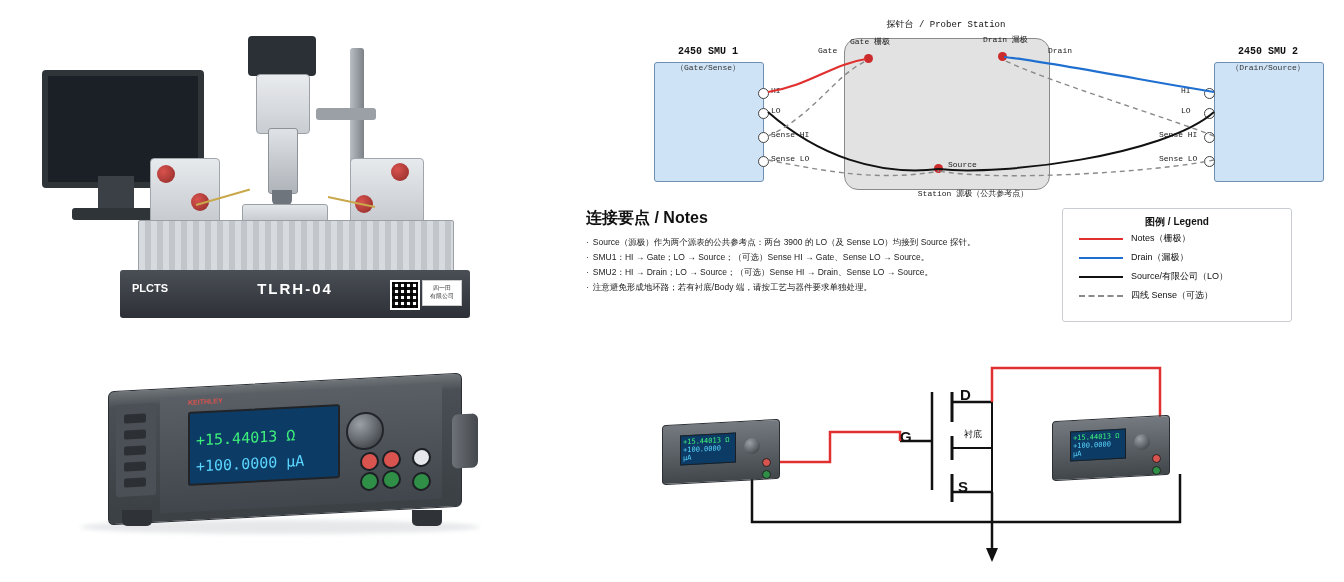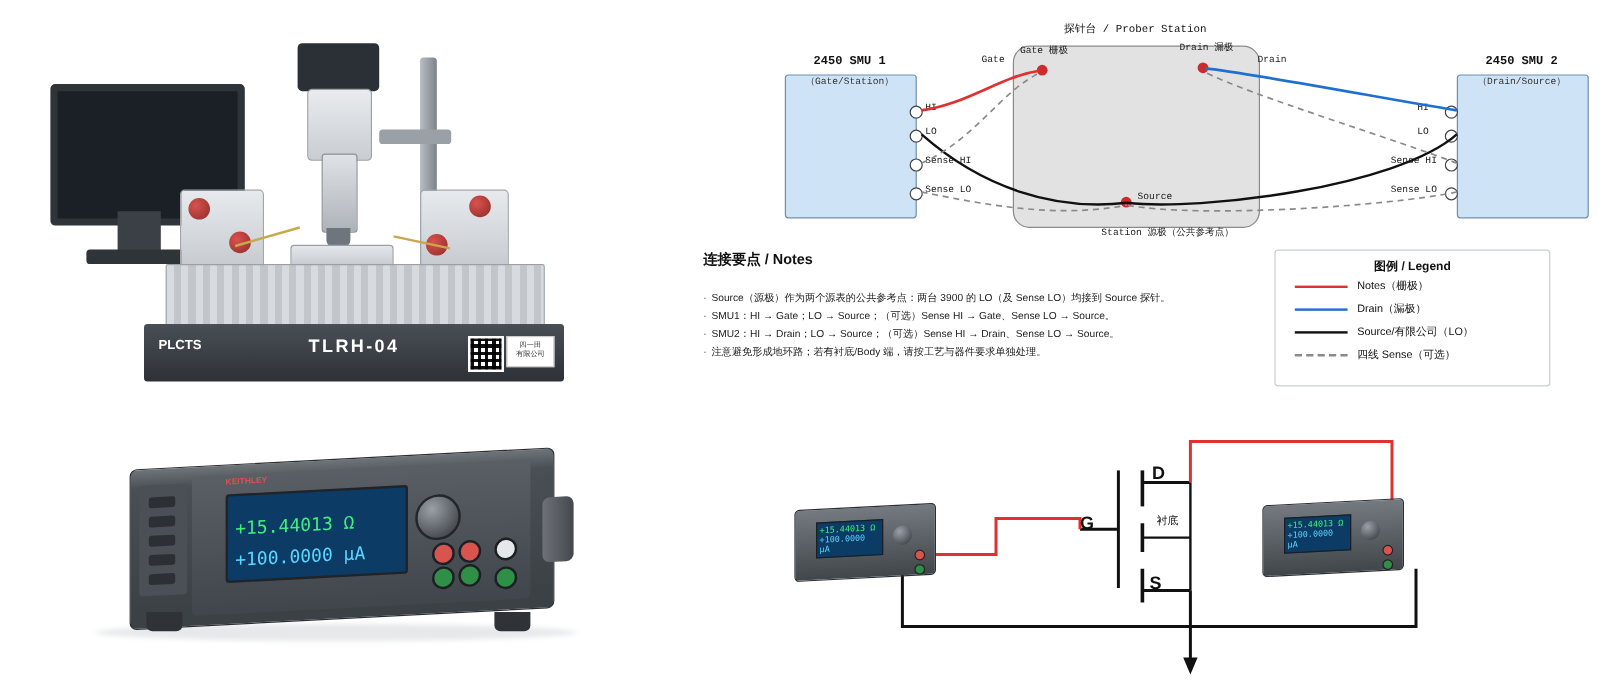--- a/index.html
+++ b/index.html
@@ -88,21 +88,21 @@
   .prober-box{position:absolute;left:236px;top:32px;width:204px;height:150px;
     background:#e2e2e2;border:1px solid #8a8a8a;border-radius:14px;}
   .prober-title{position:absolute;left:222px;top:12px;width:232px;text-align:center;font-size:9px;}
   .term{position:absolute;width:9px;height:9px;border-radius:50%;background:#fff;border:1.5px solid #444;}
   .term-label{position:absolute;font-size:8px;color:#222;}
   .node{position:absolute;width:9px;height:9px;border-radius:50%;background:#cc2b2b;}
   .node-label{position:absolute;font-size:8px;color:#222;}
 
   
   #notes{left:586px;top:208px;width:460px;}
-  .notes-title{font-size:12px;font-weight:bold;margin-bottom:16px;}
+  .notes-title{font-size:16px;font-weight:bold;margin-bottom:6px;}
   .note-line{font-size:8.5px;line-height:15px;color:#222;white-space:nowrap;}
   .note-line::before{content:"·";margin-right:4px;}
 
   
   #legend{left:1062px;top:208px;width:228px;height:112px;background:#fff;border:1px solid #c9cdd2;border-radius:3px;}
   .legend-title{text-align:center;font-size:10px;font-weight:bold;padding-top:6px;}
   .legend-row{display:flex;align-items:center;gap:8px;padding:3px 16px;font-size:9px;}
   .lg-swatch{width:44px;height:0;border-top:2px solid #000;}
 
   
@@ -198,21 +198,21 @@
   <div class="smu-foot" style="left:352px;"></div>
 </div>
 
 <div class="panel" id="diagram-prober">
 
   <div class="prober-title">探针台 / Prober Station</div>
   <div class="prober-box"></div>
 
   <div class="smu-box" style="left:46px;top:56px;"></div>
   <div class="smu-box-title" style="left:40px;top:40px;">2450 SMU 1</div>
-  <div class="smu-box-sub" style="left:40px;top:56px;">（Gate/Station）</div>
+  <div class="smu-box-sub" style="left:40px;top:56px;">（Gate/Sense）</div>
 
   <div class="smu-box" style="left:606px;top:56px;"></div>
   <div class="smu-box-title" style="left:600px;top:40px;">2450 SMU 2</div>
   <div class="smu-box-sub" style="left:600px;top:56px;">（Drain/Source）</div>
 
   <div class="term" style="left:150px;top:82px;"></div>
   <div class="term" style="left:150px;top:102px;"></div>
   <div class="term" style="left:150px;top:126px;"></div>
   <div class="term" style="left:150px;top:150px;"></div>
   <div class="term-label" style="left:163px;top:80px;">HI</div>

